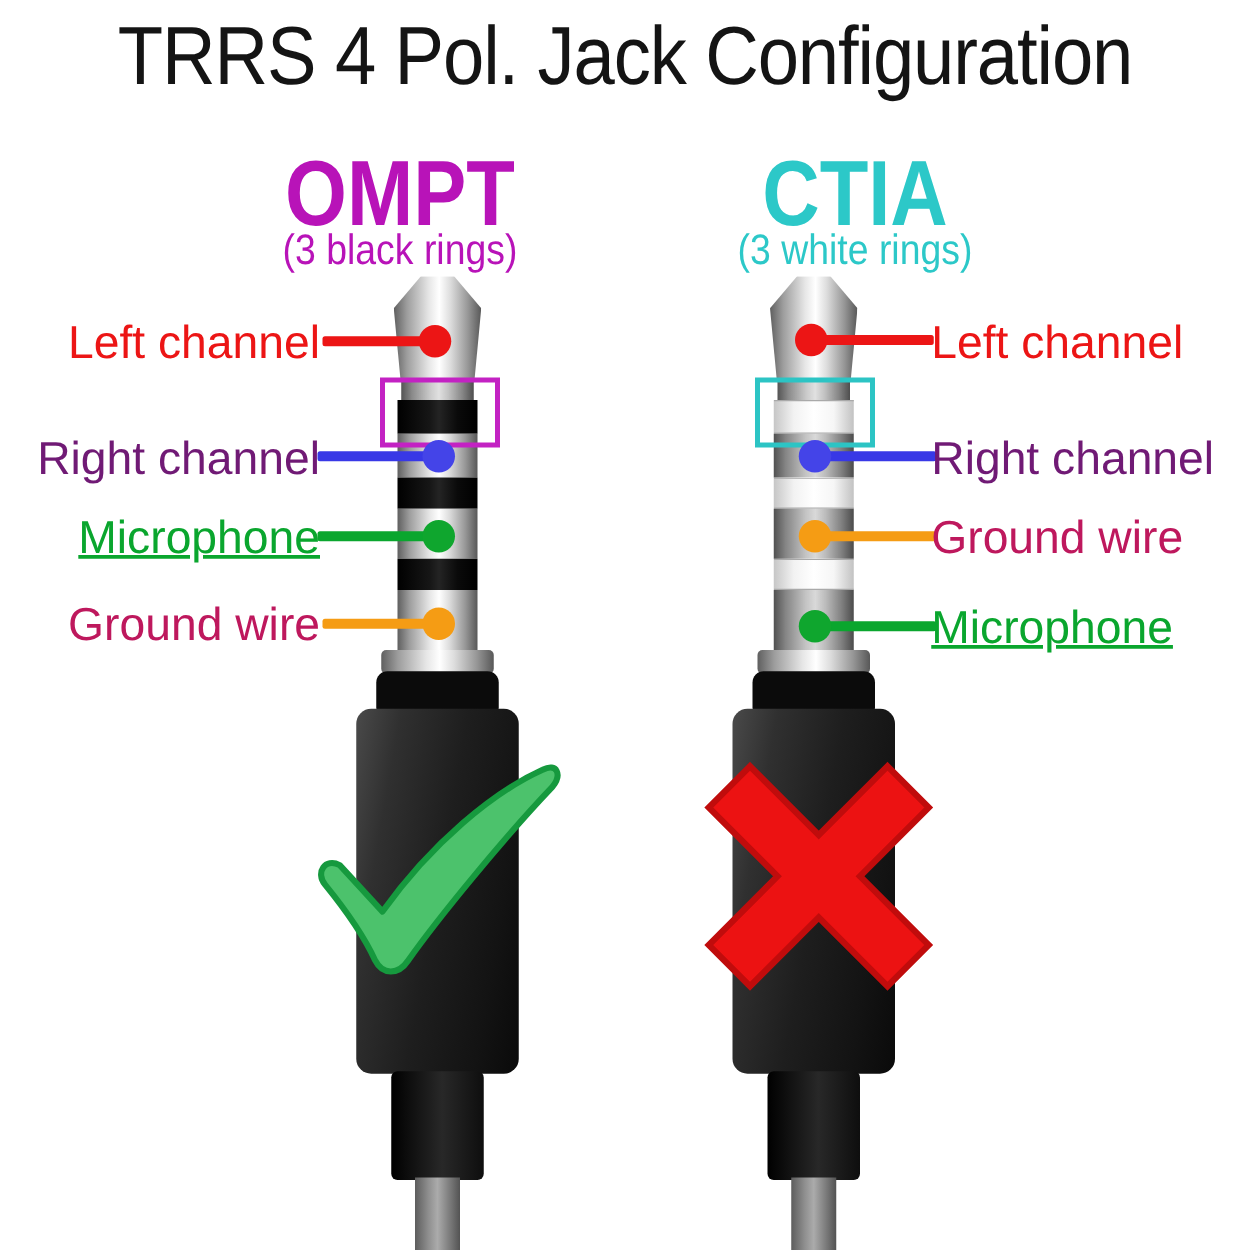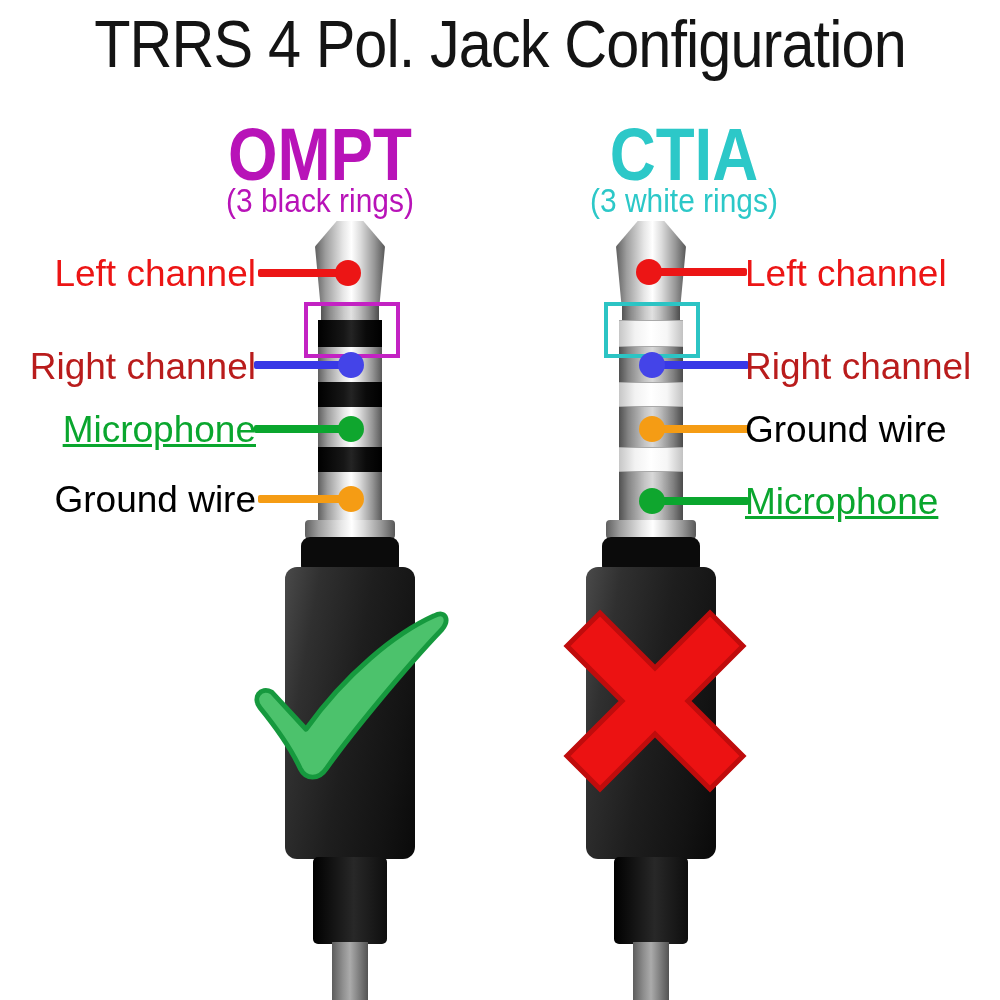--- a/index.html
+++ b/index.html
@@ -20,22 +20,22 @@
   }
   .col-sub{
     width:300px;text-align:center;font-size:34px;line-height:1;
     transform:scaleX(0.88);transform-origin:50% 50%;white-space:nowrap;
   }
   .hdr-ompt,.sub-ompt{color:#b813b8;}
   .hdr-ctia,.sub-ctia{color:#2cc8c8;}
   .pin-label{font-size:37px;line-height:1;white-space:nowrap;}
   .lab-left{left:0;width:256px;text-align:right;}
   .lab-right{left:745px;width:255px;text-align:left;}
-  .c-red{color:#ec1515;}   .c-blue{color:#b91c1c;}
-  .c-green{color:#0aa62e;text-decoration:underline;} .c-orange{color:#000000;}
+  .c-red{color:#ec1515;}   .c-blue{color:#701a75;}
+  .c-green{color:#0aa62e;text-decoration:underline;} .c-orange{color:#be185d;}
   
   .line{height:8px;border-radius:2px;}
   .l-red{background:#ec1515;}   .l-blue{background:#3838e6;}
   .l-green{background:#0aa62e;} .l-orange{background:#f59c14;}
   .dot{width:26px;height:26px;border-radius:50%;}
   .d-red{background:#ec1515;}   .d-blue{background:#4444e8;}
   .d-green{background:#0fa62e;} .d-orange{background:#f59c14;}
   
   .metal{background:linear-gradient(90deg,#5f5f5f 0%,#9d9d9d 15%,#e6e6e6 40%,#ffffff 52%,#dcdcdc 65%,#969696 85%,#585858 100%);}
   .tip{

